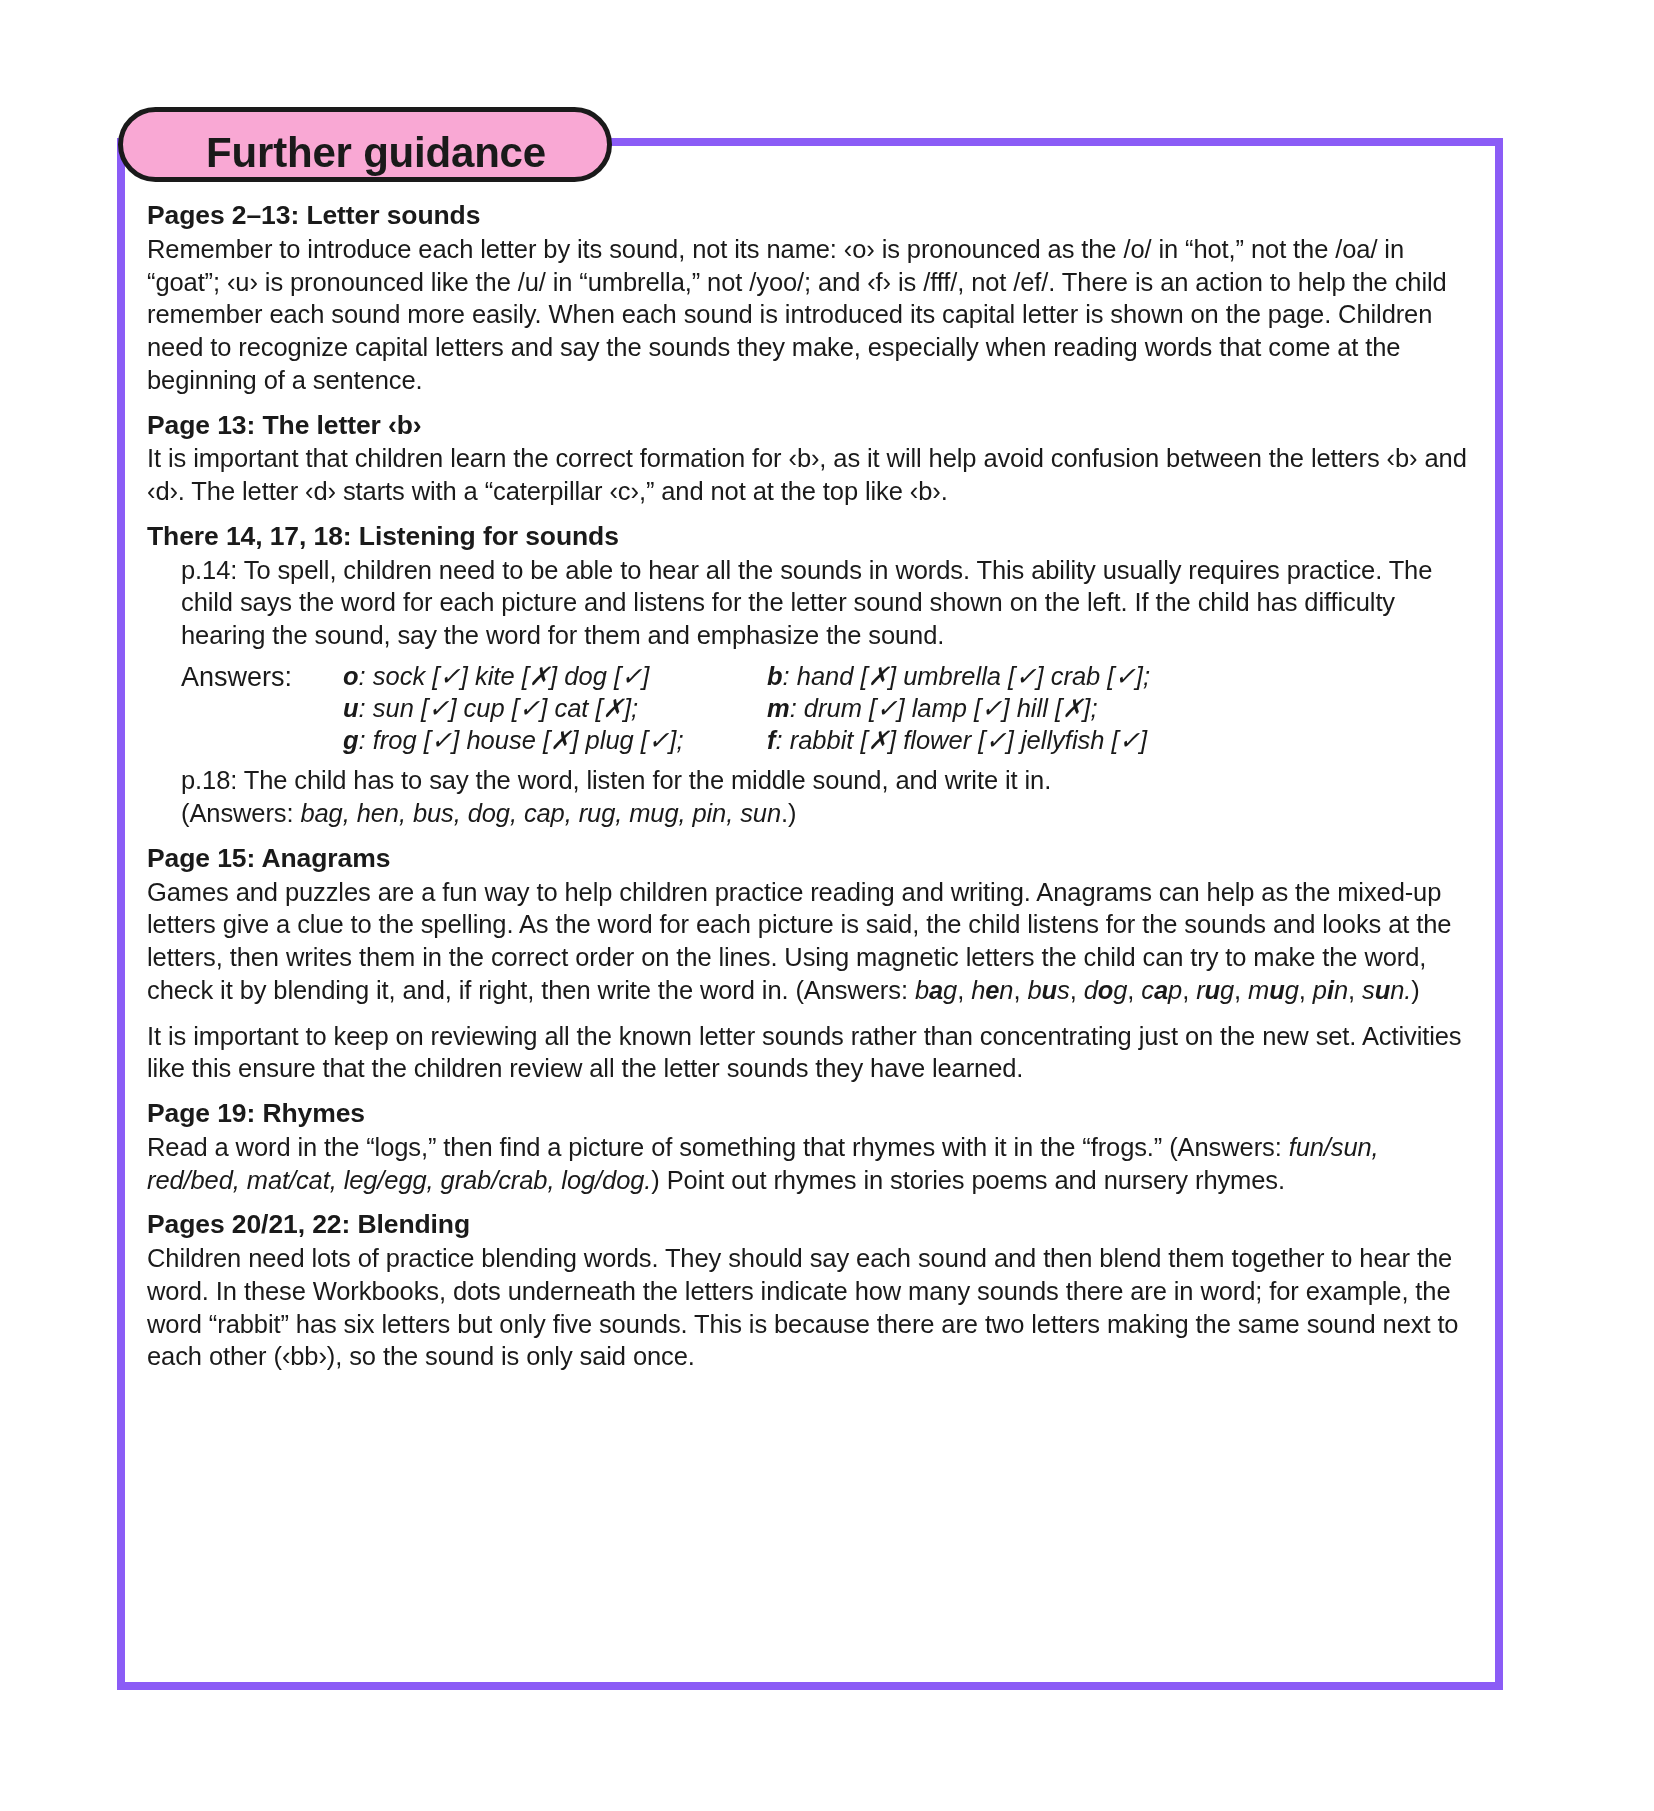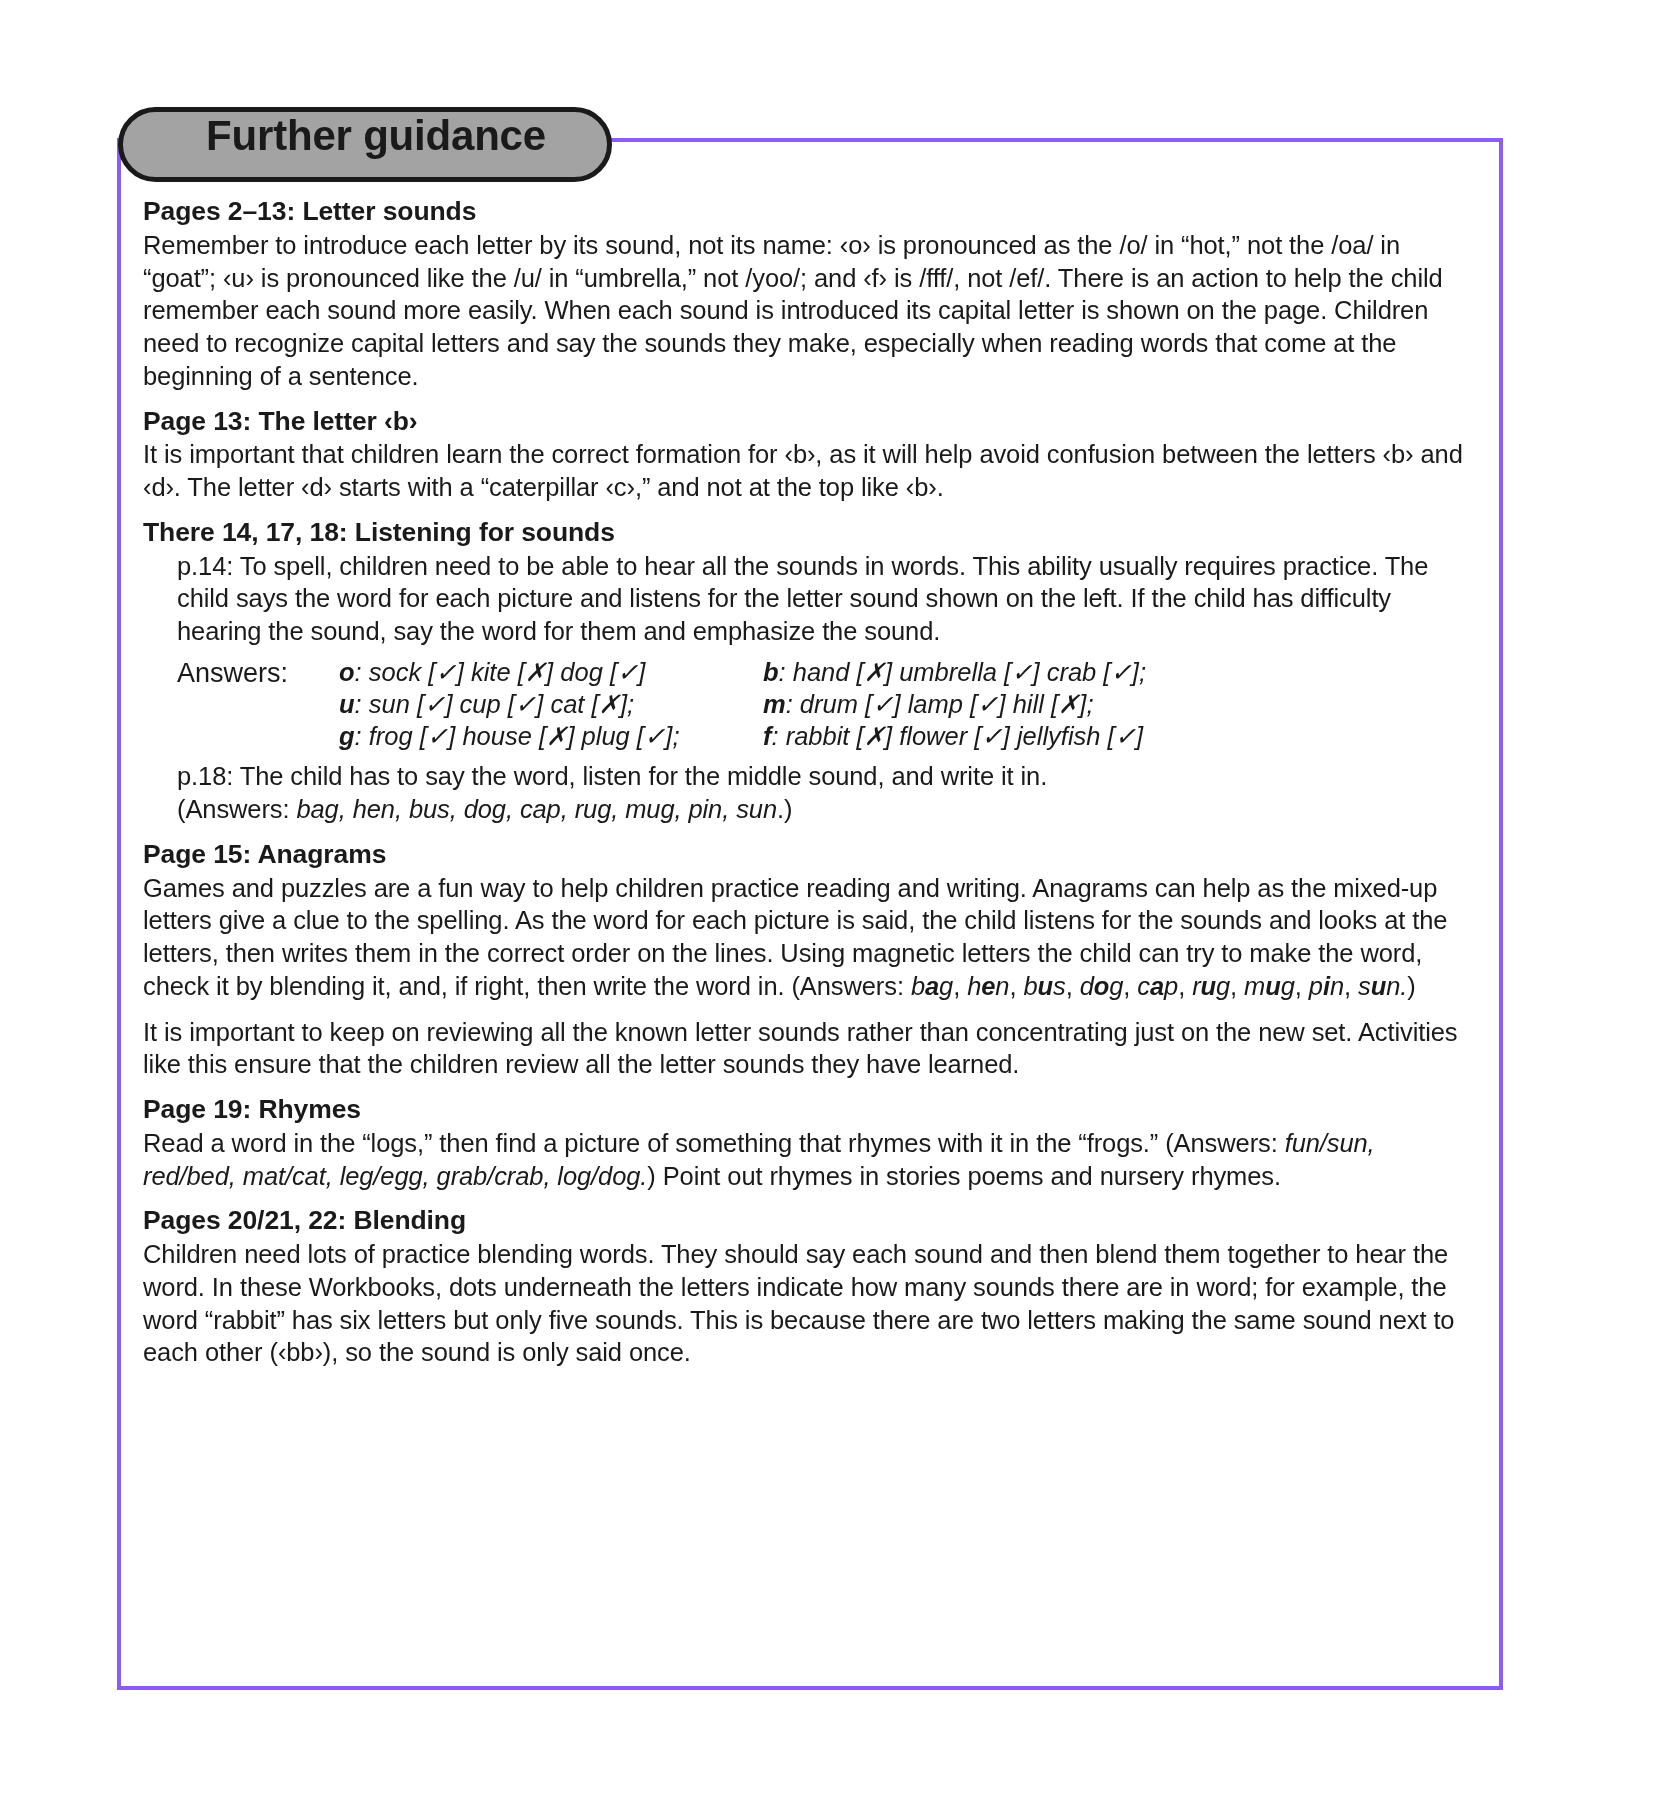--- a/index.html
+++ b/index.html
@@ -23,38 +23,38 @@
     height: 1811px;
   }
 
   
   .guidance-box {
     position: absolute;
     left: 117px;
     top: 138px;
     width: 1386px;
     height: 1552px;
-    border: 4px solid #8b5cf6;
+    border: 8px solid #8b5cf6;
     box-sizing: border-box;
     background: #ffffff;
   }
 
   
   .title-tab {
     position: absolute;
     left: 118px;
     top: 107px;
     width: 494px;
     height: 75px;
     border: 5px solid #1a1a1a;
     border-radius: 38px;
-    background: #a3a3a3;
+    background: #f9a8d4;
     box-sizing: border-box;
     display: flex;
-    align-items: flex-start;
+    align-items: flex-end;
     justify-content: center;
     z-index: 5;
   }
   .title-tab-text {
     font-size: 42px;
     font-weight: bold;
     letter-spacing: -0.2px;
     color: #1a1a1a;
     white-space: nowrap;
     padding-left: 22px;

